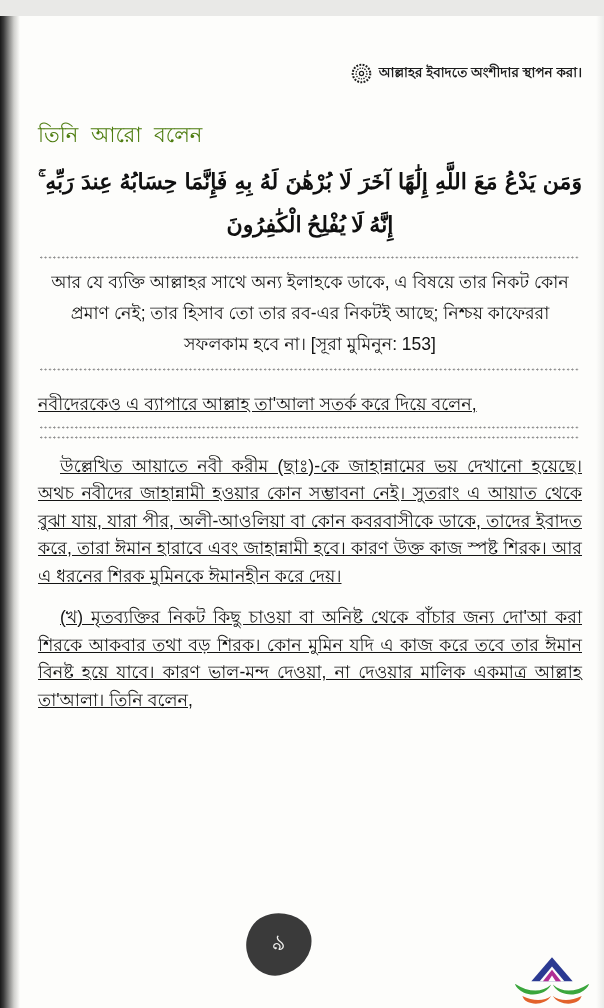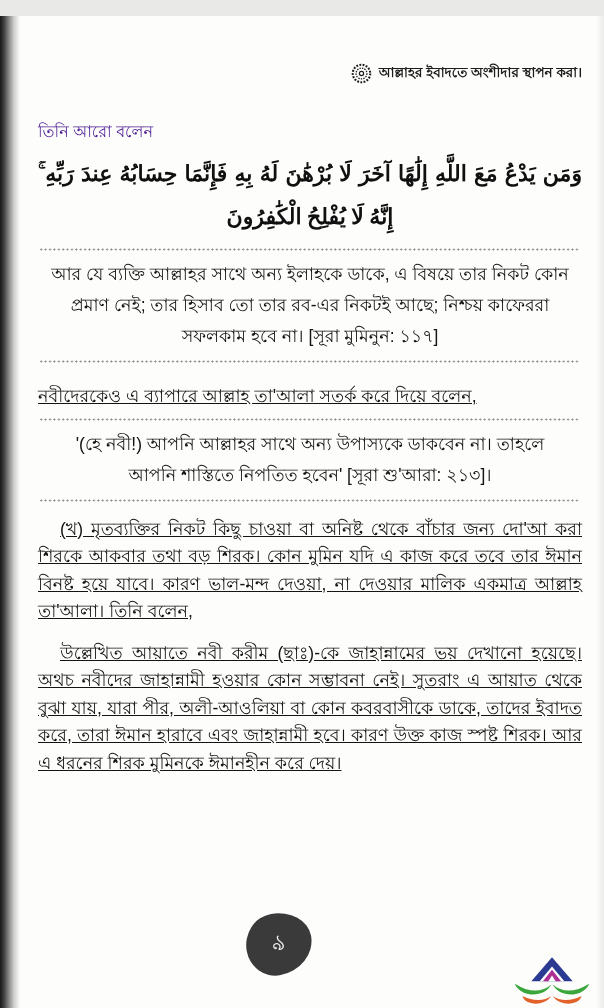--- a/index.html
+++ b/index.html
@@ -18,21 +18,21 @@
     background:linear-gradient(to left, rgba(0,0,0,0.07), rgba(0,0,0,0));
   }
   .content { position:absolute; left:38px; right:22px; top:46px; }
 
   .page-header {
     display:flex; justify-content:flex-end; align-items:center; gap:7px;
     font-size:13.5px; font-weight:bold; color:#1c1c1c; margin-bottom:34px;
   }
   .ornament { width:21px; height:21px; flex:0 0 auto; }
 
-  .intro-line { font-size:16px; color:#4c1d95; margin:0 0 4px 0; }
+  .intro-line { font-size:21px; color:#4d7c0f; margin:0 0 4px 0;font-family:Liberation Mono, monospace; }
 
   .arabic {
     direction:rtl; font-size:22px; line-height:43px; font-weight:600;
     color:#101010; text-align:justify; text-align-last:center;
     font-family:Liberation Serif, serif; margin:6px 0 10px 0;
   }
   .arabic.last-left { text-align-last:left; }
 
   .dotted {
     height:3px; margin:7px 2px;
@@ -84,33 +84,32 @@
         </g>
       </svg>
       <span>আল্লাহর ইবাদতে অংশীদার স্থাপন করা।</span>
     </div>
 
     <p class="intro-line">তিনি আরো বলেন</p>
 
     <div class="arabic">وَمَن يَدْعُ مَعَ اللَّهِ إِلَٰهًا آخَرَ لَا بُرْهَٰنَ لَهُ بِهِ فَإِنَّمَا حِسَابُهُ عِندَ رَبِّهِ ۚ إِنَّهُ لَا يُفْلِحُ الْكَٰفِرُونَ</div>
 
     <div class="dotted"></div>
-    <p class="translation">আর যে ব্যক্তি আল্লাহর সাথে অন্য ইলাহকে ডাকে, এ বিষয়ে তার নিকট কোন প্রমাণ নেই; তার হিসাব তো তার রব-এর নিকটই আছে; নিশ্চয় কাফেররা সফলকাম হবে না। [সূরা মুমিনুন: ১১৭]</p>
+    <p class="translation">আর যে ব্যক্তি আল্লাহর সাথে অন্য ইলাহকে ডাকে, এ বিষয়ে তার নিকট কোন প্রমাণ নেই; তার হিসাব তো তার রব-এর নিকটই আছে; নিশ্চয় কাফেররা সফলকাম হবে না। [সূরা মুমিনুন: 153]</p>
     <div class="dotted"></div>
 
     <p class="bodytext narration">নবীদেরকেও এ ব্যাপারে আল্লাহ তা'আলা সতর্ক করে দিয়ে বলেন,</p>
 
 
     <div class="dotted"></div>
-    <p class="translation">'(হে নবী!) আপনি আল্লাহর সাথে অন্য উপাস্যকে ডাকবেন না। তাহলে আপনি শাস্তিতে নিপতিত হবেন' [সূরা শু'আরা: ২১৩]।</p>
     <div class="dotted"></div>
 
+    <p class="bodytext indent">উল্লেখিত আয়াতে নবী করীম (ছাঃ)-কে জাহান্নামের ভয় দেখানো হয়েছে। অথচ নবীদের জাহান্নামী হওয়ার কোন সম্ভাবনা নেই। সুতরাং এ আয়াত থেকে বুঝা যায়, যারা পীর, অলী-আওলিয়া বা কোন কবরবাসীকে ডাকে, তাদের ইবাদত করে, তারা ঈমান হারাবে এবং জাহান্নামী হবে। কারণ উক্ত কাজ স্পষ্ট শিরক। আর এ ধরনের শিরক মুমিনকে ঈমানহীন করে দেয়।</p>
+
     <p class="bodytext indent">(খ) মৃতব্যক্তির নিকট কিছু চাওয়া বা অনিষ্ট থেকে বাঁচার জন্য দো'আ করা শিরকে আকবার তথা বড় শিরক। কোন মুমিন যদি এ কাজ করে তবে তার ঈমান বিনষ্ট হয়ে যাবে। কারণ ভাল-মন্দ দেওয়া, না দেওয়ার মালিক একমাত্র আল্লাহ তা'আলা। তিনি বলেন,</p>
-
-    <p class="bodytext indent">উল্লেখিত আয়াতে নবী করীম (ছাঃ)-কে জাহান্নামের ভয় দেখানো হয়েছে। অথচ নবীদের জাহান্নামী হওয়ার কোন সম্ভাবনা নেই। সুতরাং এ আয়াত থেকে বুঝা যায়, যারা পীর, অলী-আওলিয়া বা কোন কবরবাসীকে ডাকে, তাদের ইবাদত করে, তারা ঈমান হারাবে এবং জাহান্নামী হবে। কারণ উক্ত কাজ স্পষ্ট শিরক। আর এ ধরনের শিরক মুমিনকে ঈমানহীন করে দেয়।</p>
 
 
   </div>
 
   <div class="page-number-badge">
     <span>৯</span>
   </div>
 
   <svg class="publisher-logo" viewBox="0 0 100 80">
 

